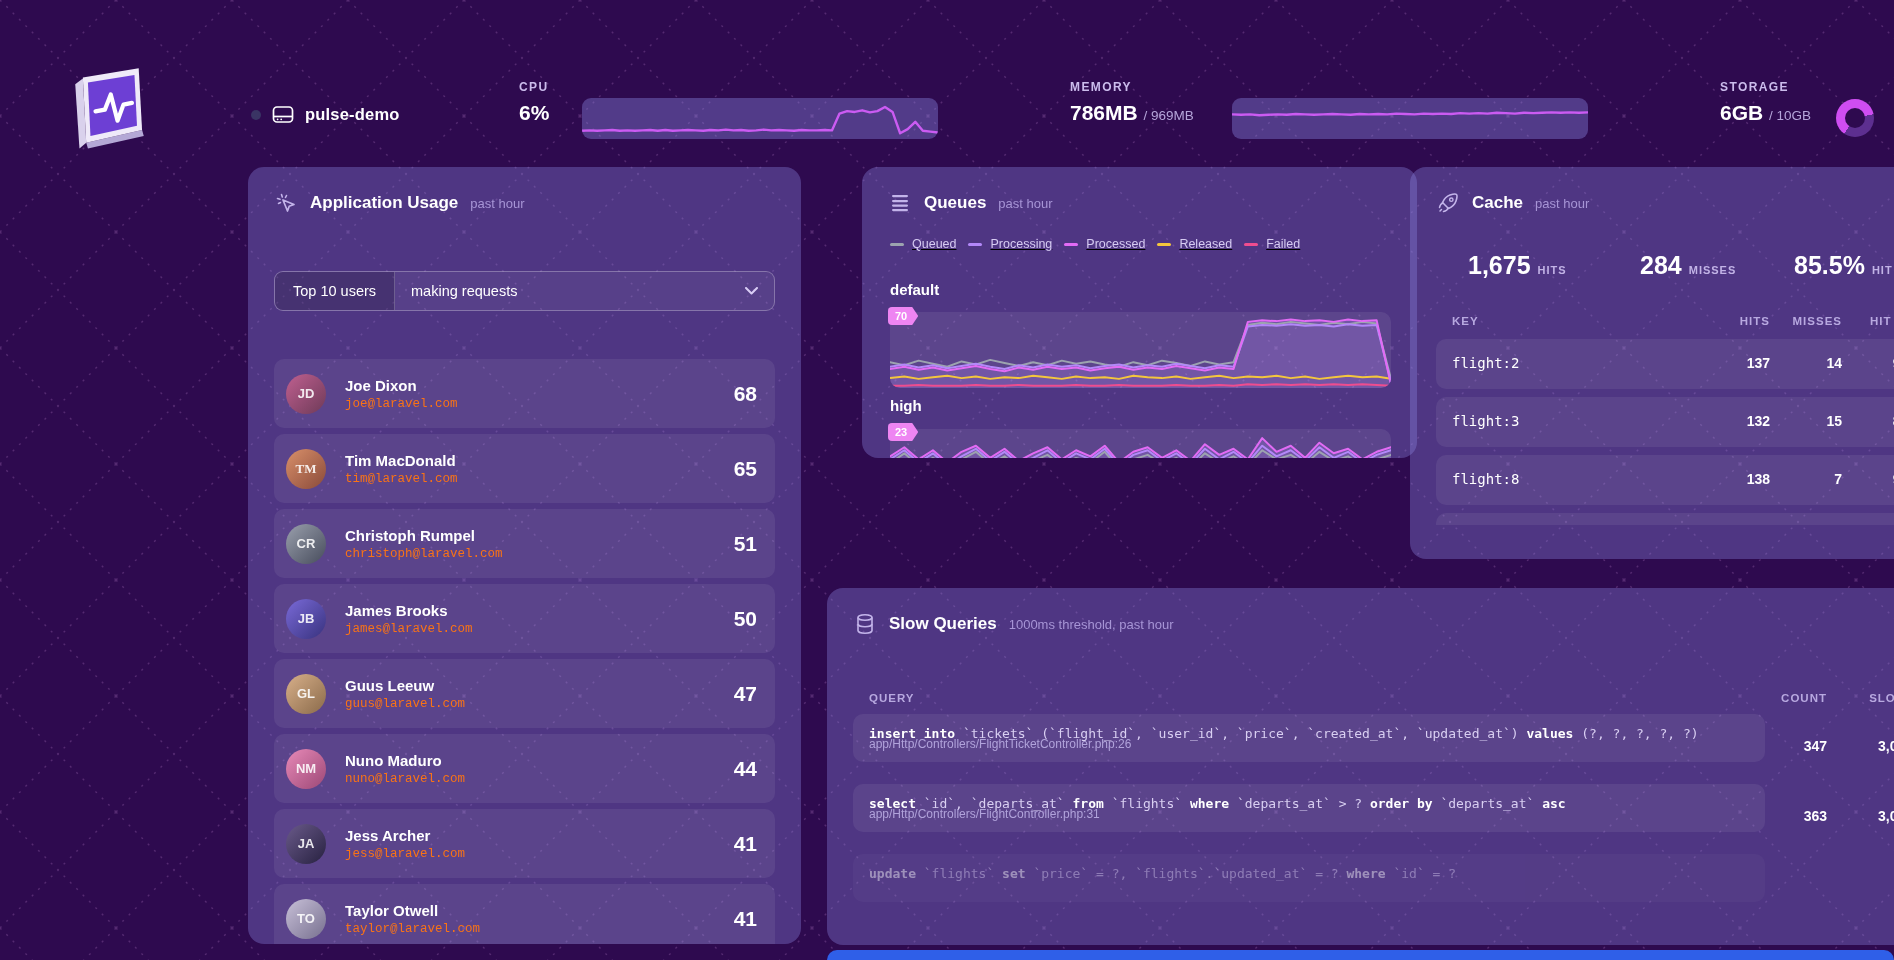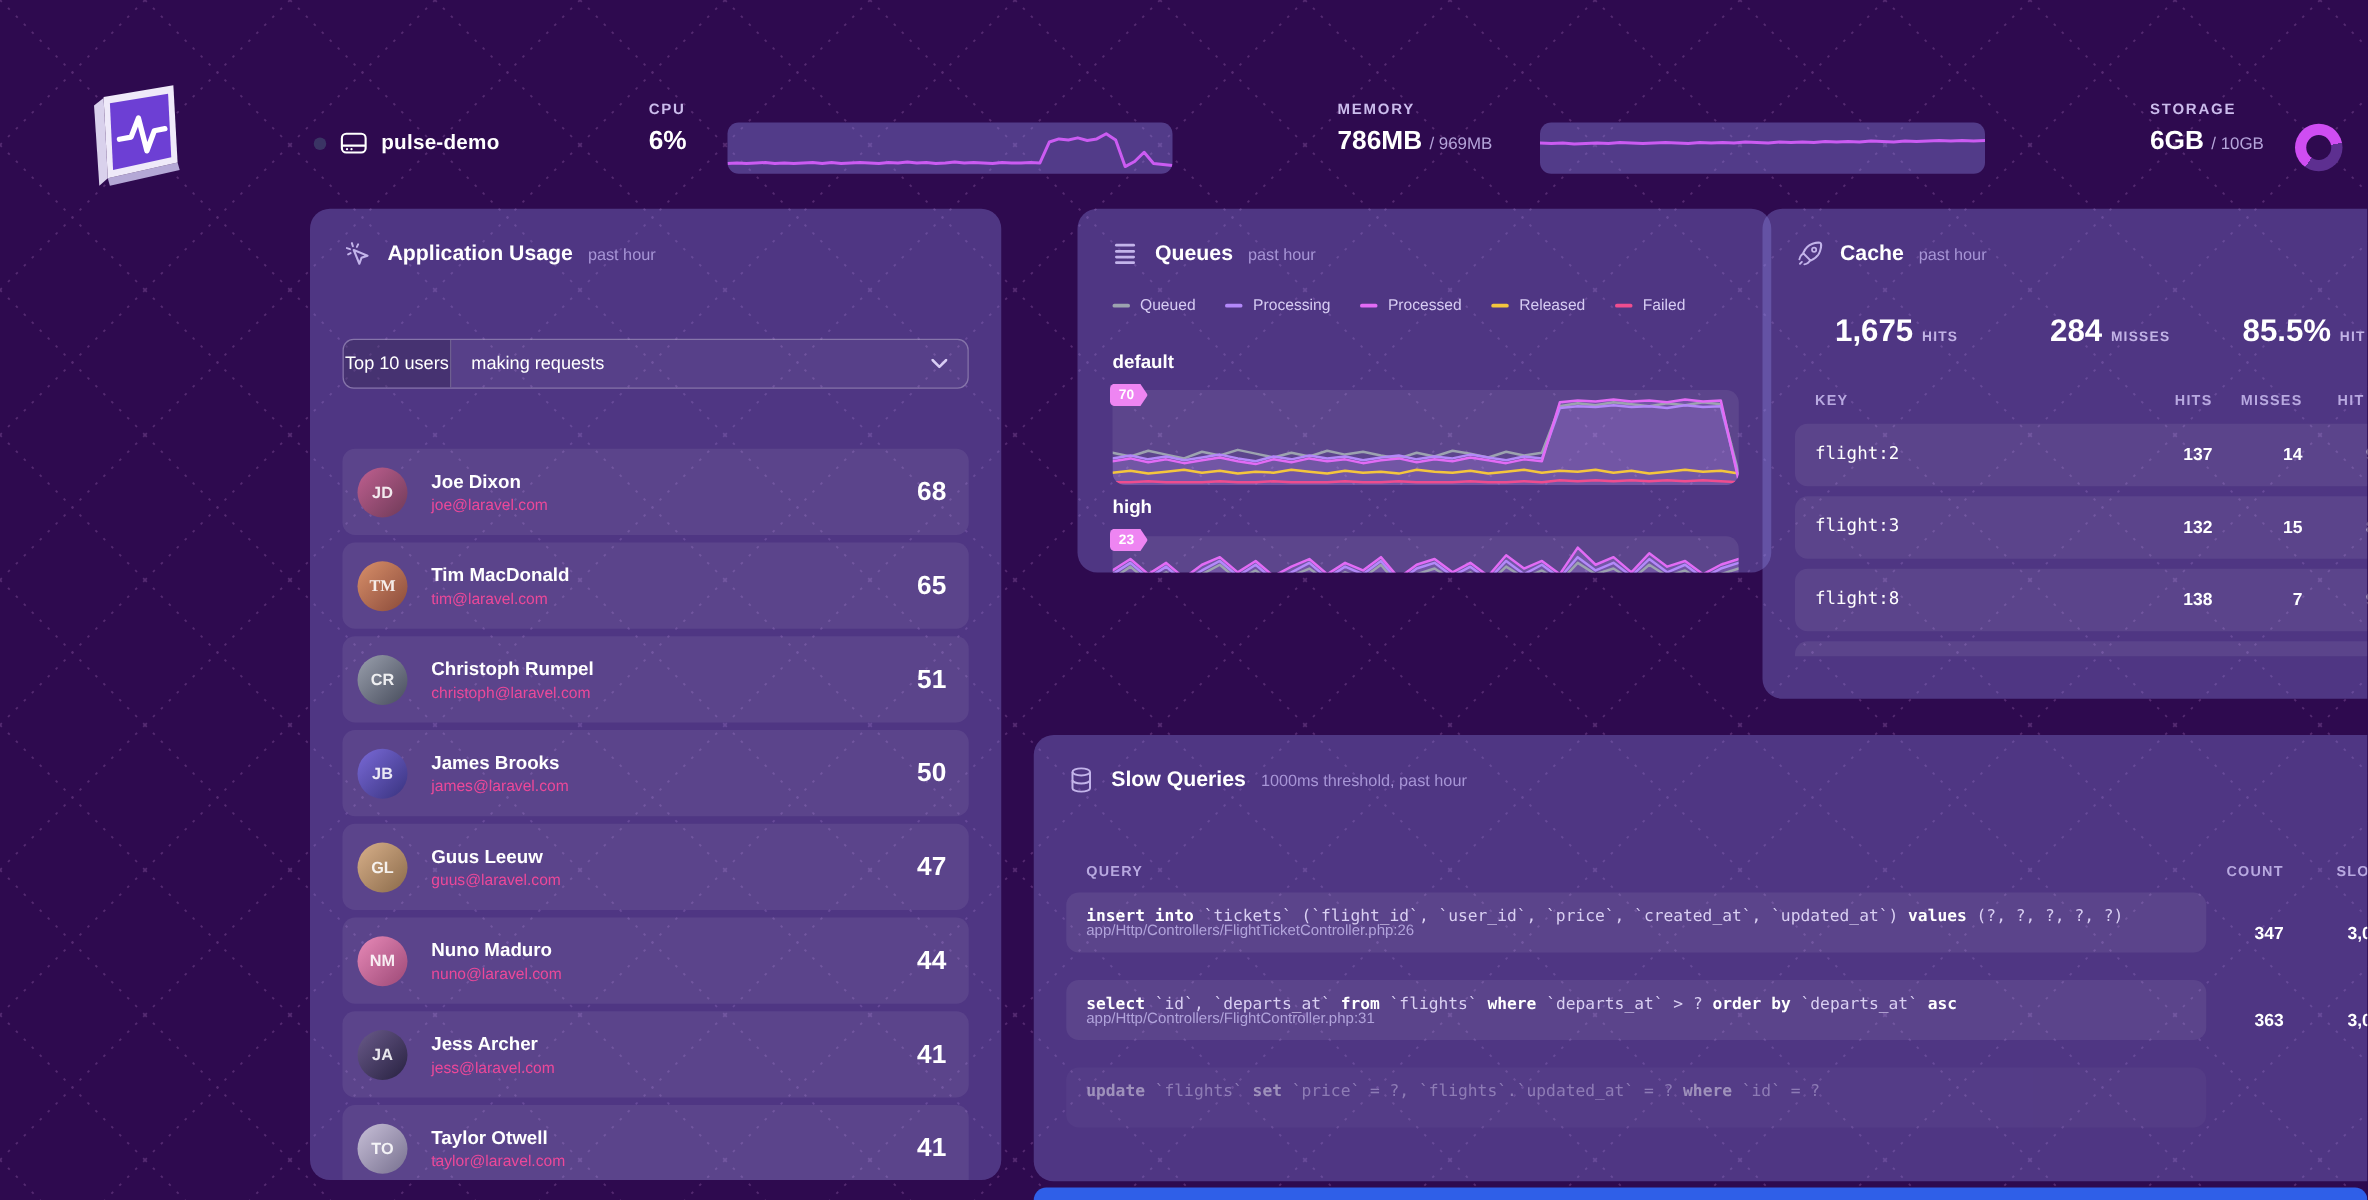--- a/index.html
+++ b/index.html
@@ -29,36 +29,36 @@
   .card-cache{left:1410px;top:167px;width:640px;height:392px;}
   .card-slow{left:827px;top:588px;width:1160px;height:357px;}
   .card-head{position:absolute;top:24px;left:26px;display:flex;align-items:center;gap:12px;}
   .card-title{font-size:17px;font-weight:bold;color:#fff;}
   .card-period{font-size:13px;color:#a795d6;}
 
   
   .usage-select{position:absolute;top:104px;left:26px;right:26px;height:38px;
     border:1px solid rgba(255,255,255,.28);border-radius:9px;display:flex;overflow:hidden;
     background:rgba(255,255,255,.05);}
-  .select-left{background:rgba(18,6,44,.25);padding:0 1px;display:flex;align-items:center;
+  .select-left{background:rgba(18,6,44,.25);padding:0 18px;display:flex;align-items:center;
     color:#fff;font-size:14.5px;border-right:1px solid rgba(255,255,255,.22);white-space:nowrap;}
   .select-right{flex:1;display:flex;align-items:center;justify-content:space-between;
     padding:0 16px;color:#fff;font-size:14.5px;}
   .user-list{position:absolute;top:192px;left:26px;right:26px;}
   .user-row{height:69px;margin-bottom:6px;border-radius:10px;background:rgba(255,255,255,.07);
     display:flex;align-items:center;padding:0 18px 0 12px;}
   .avatar{width:40px;height:40px;border-radius:50%;flex:0 0 40px;display:flex;align-items:center;
     justify-content:center;font-size:13px;font-weight:bold;color:rgba(255,255,255,.88);}
   .user-info{margin-left:19px;flex:1;min-width:0;}
   .user-name{font-size:15px;font-weight:bold;color:#fff;margin-bottom:3px;}
-  .user-email{font-size:12.5px;color:#ec4899;}
+  .user-email{font-size:12.5px;color:#f97316;font-family:Liberation Mono, monospace;}
   .user-count{font-size:21px;font-weight:bold;color:#fff;}
 
   
-  .legend{position:absolute;top:70px;left:28px;display:flex;gap:24px;}
+  .legend{position:absolute;top:70px;left:28px;display:flex;gap:12px;text-decoration:underline;}
   .legend-item{display:flex;align-items:center;gap:8px;font-size:12.5px;color:#d6cbf2;}
   .legend-dash{width:14px;height:3px;border-radius:2px;}
   .queue-name{position:absolute;left:28px;font-size:15px;font-weight:bold;color:#fff;}
   .qn1{top:114px;} .qn2{top:230px;}
   .qbadge{position:absolute;left:26px;font-size:11px;font-weight:bold;color:#fff;background:#ee85f2;
     padding:3px 11px 3px 7px;clip-path:polygon(0 0,80% 0,100% 50%,80% 100%,0 100%);
     border-radius:4px;z-index:3;}
   .qb1{top:140px;} .qb2{top:256px;}
   .queue-chart{position:absolute;left:28px;width:501px;height:76px;border-radius:10px;
     background:rgba(255,255,255,.08);overflow:hidden;z-index:2;}

